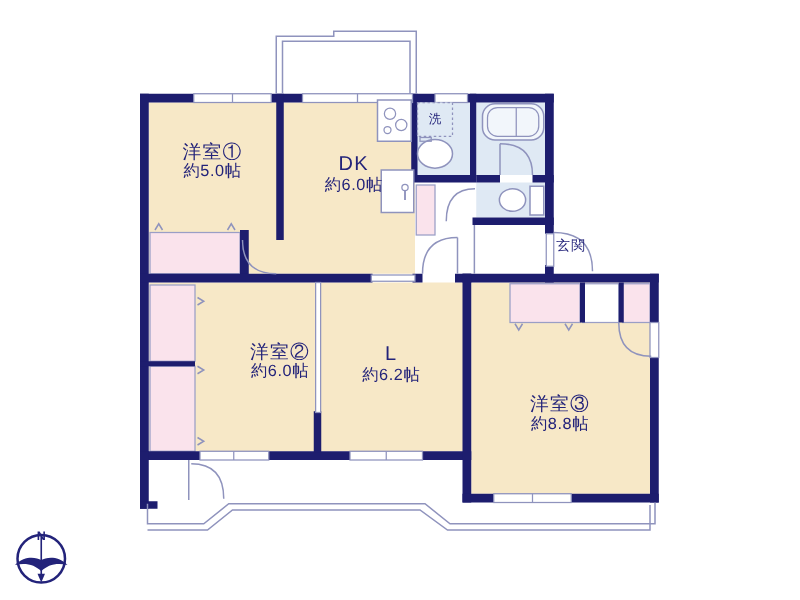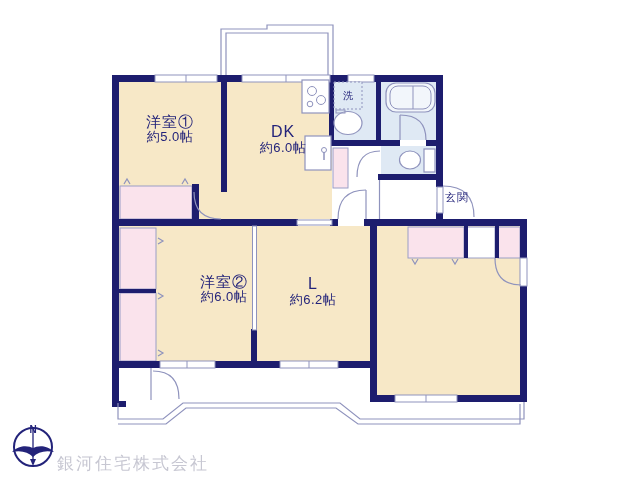--- a/index.html
+++ b/index.html
@@ -176,22 +176,25 @@
   <div class="lbl" style="left:204px;top:273px;margin-left:20px;">
     <div class="rname">洋室②</div>
     <div class="rsize">約6.0帖</div>
   </div>
 
   <div class="lbl" style="left:313px;top:275px;">
     <div class="rname big">L</div>
     <div class="rsize">約6.2帖</div>
   </div>
 
+  <div class="lbl" style="left:448px;top:315px;">
+    <div class="rname">洋室③</div>
+    <div class="rsize">約8.8帖</div>
+  </div>
 
   <div class="lbl small-lbl" style="left:421px;top:191px;">玄関</div>
 
   <div class="lbl tiny-lbl" style="left:348px;top:90px;">洗</div>
 
   <div class="lbl north-n" style="left:33px;top:424px;">N</div>
 
-  <div id="watermark">銀河住宅株式会社</div>
 
 </div>
 
 </body></html>

